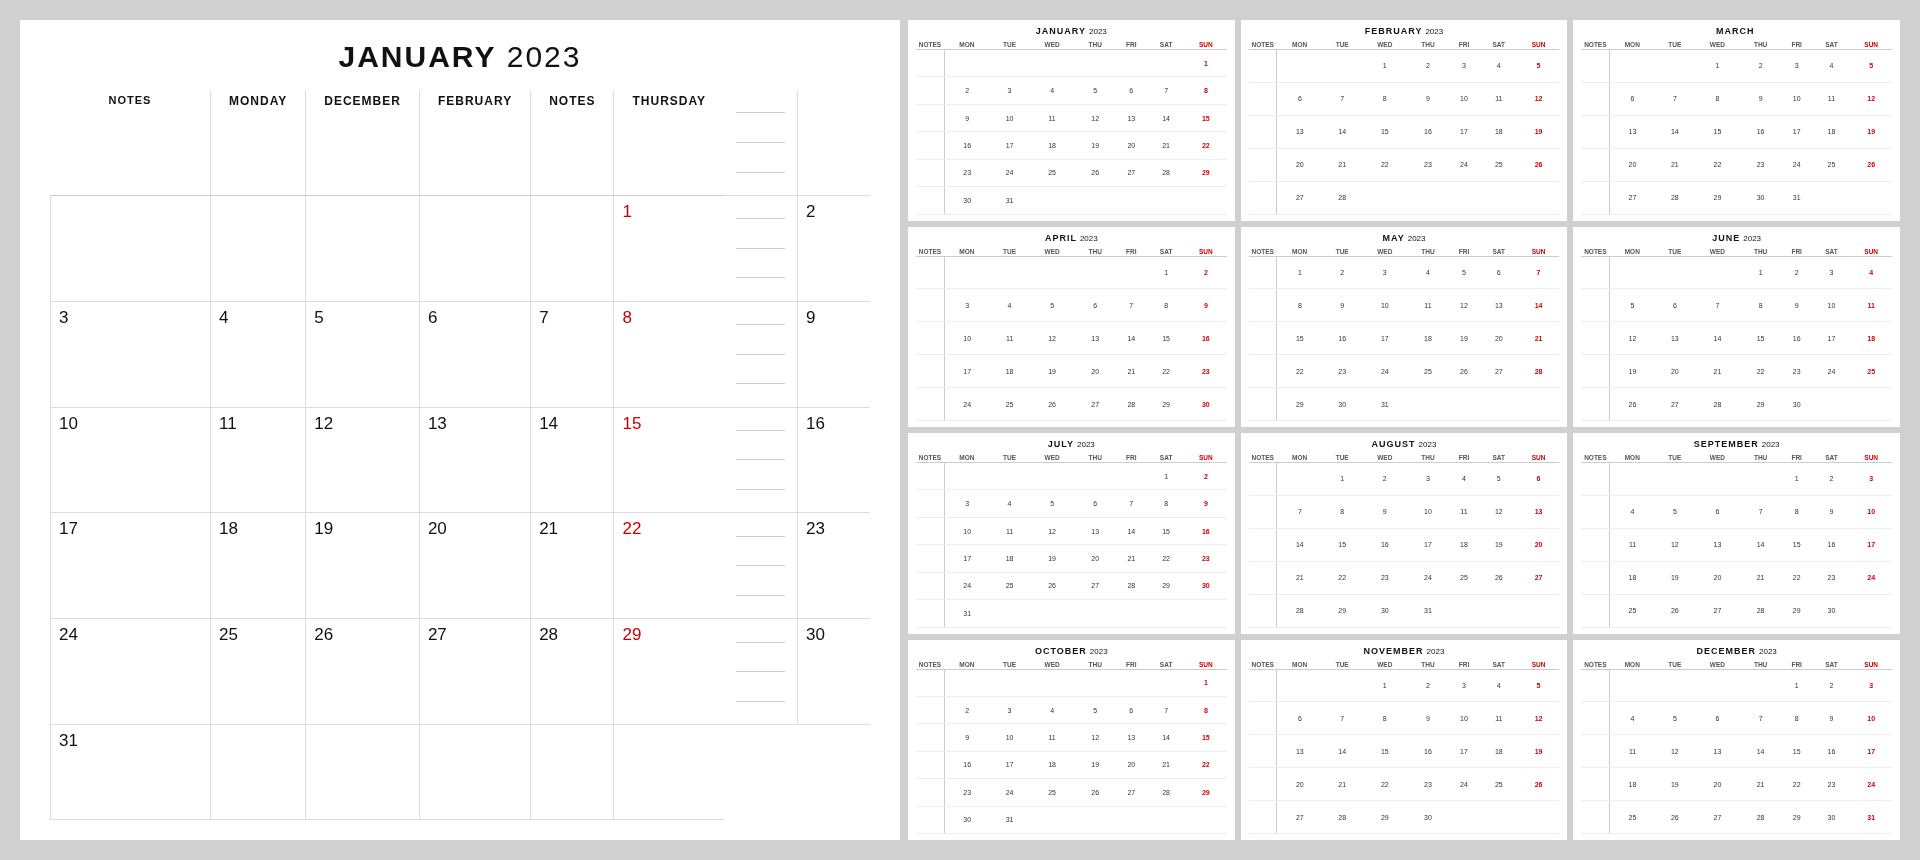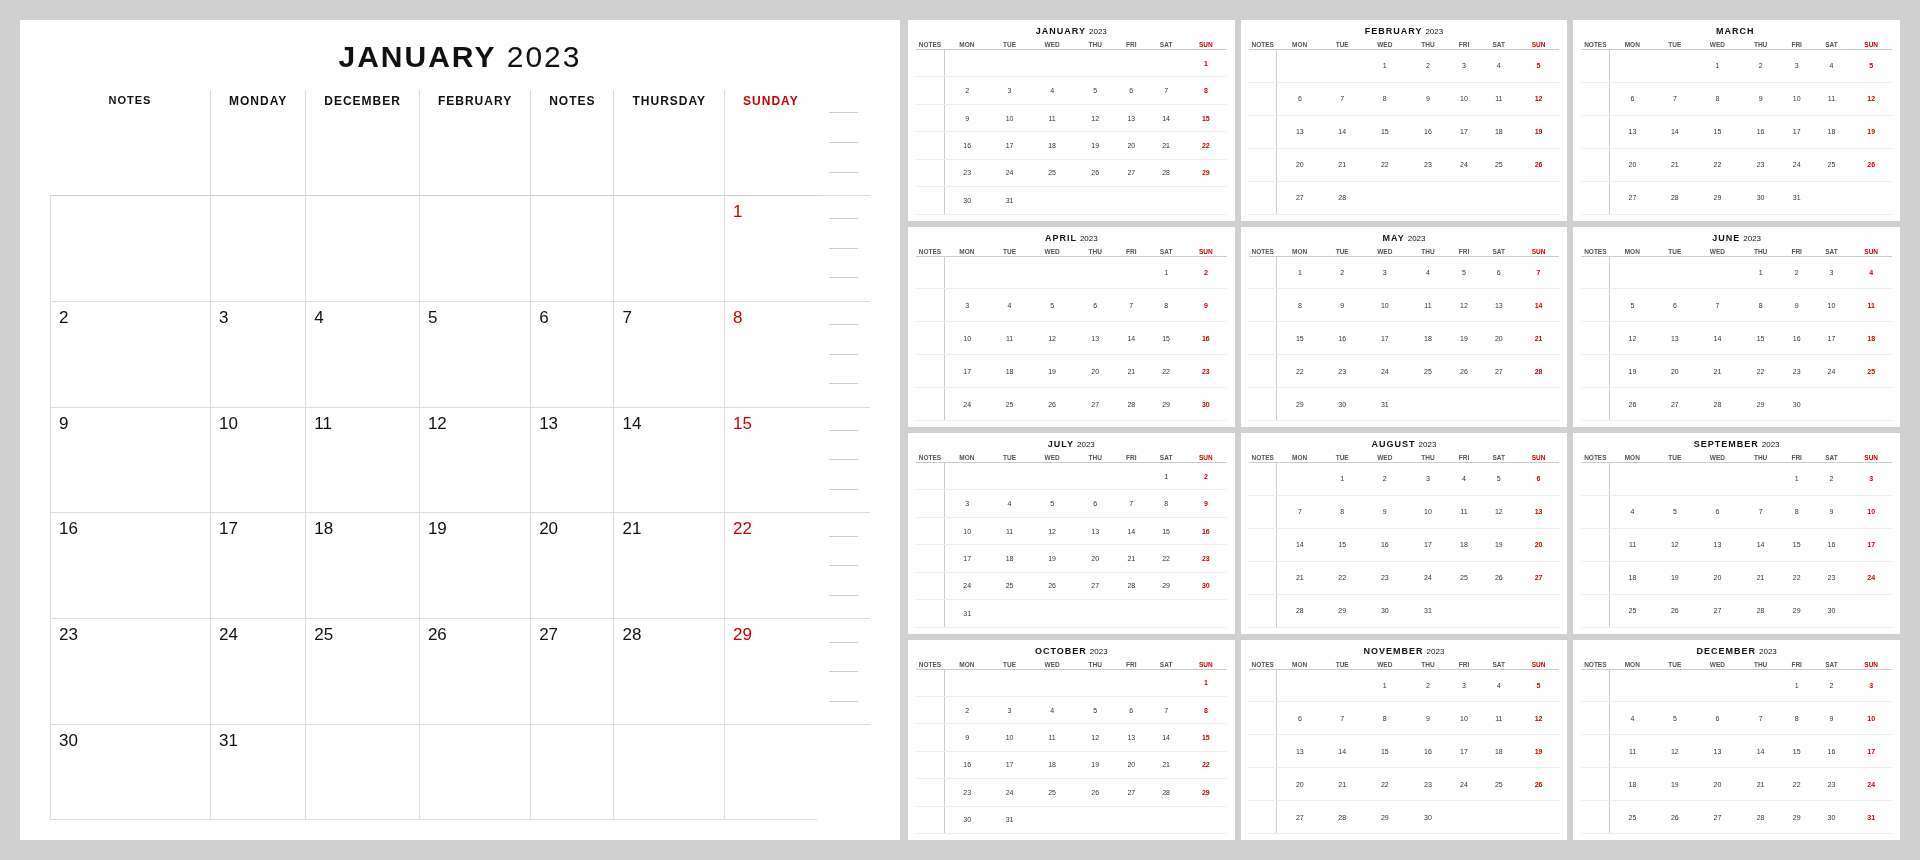--- a/index.html
+++ b/index.html
@@ -170,21 +170,20 @@
     </div>
 
     <div class="large-cal-grid">
 
       <div class="notes-header">NOTES</div>
       <div class="day-header">MONDAY</div>
       <div class="day-header">DECEMBER</div>
       <div class="day-header">FEBRUARY</div>
       <div class="day-header">NOTES</div>
       <div class="day-header">THURSDAY</div>
-      <div class="day-header sunday">SUNDAY</div>
 
       <div class="notes-cell">
         <div class="note-line"></div>
         <div class="note-line"></div>
         <div class="note-line"></div>
       </div>
       <div class="day-cell"></div>
       <div class="day-cell"></div>
       <div class="day-cell"></div>
       <div class="day-cell"></div>

